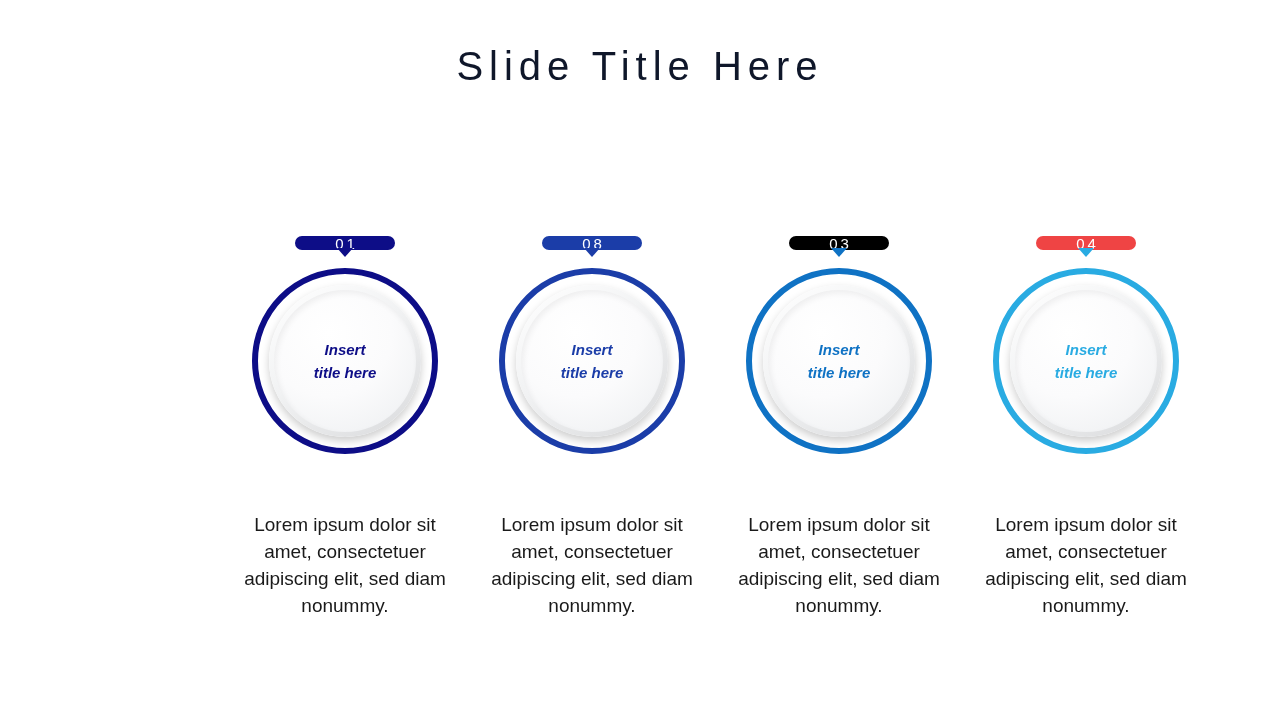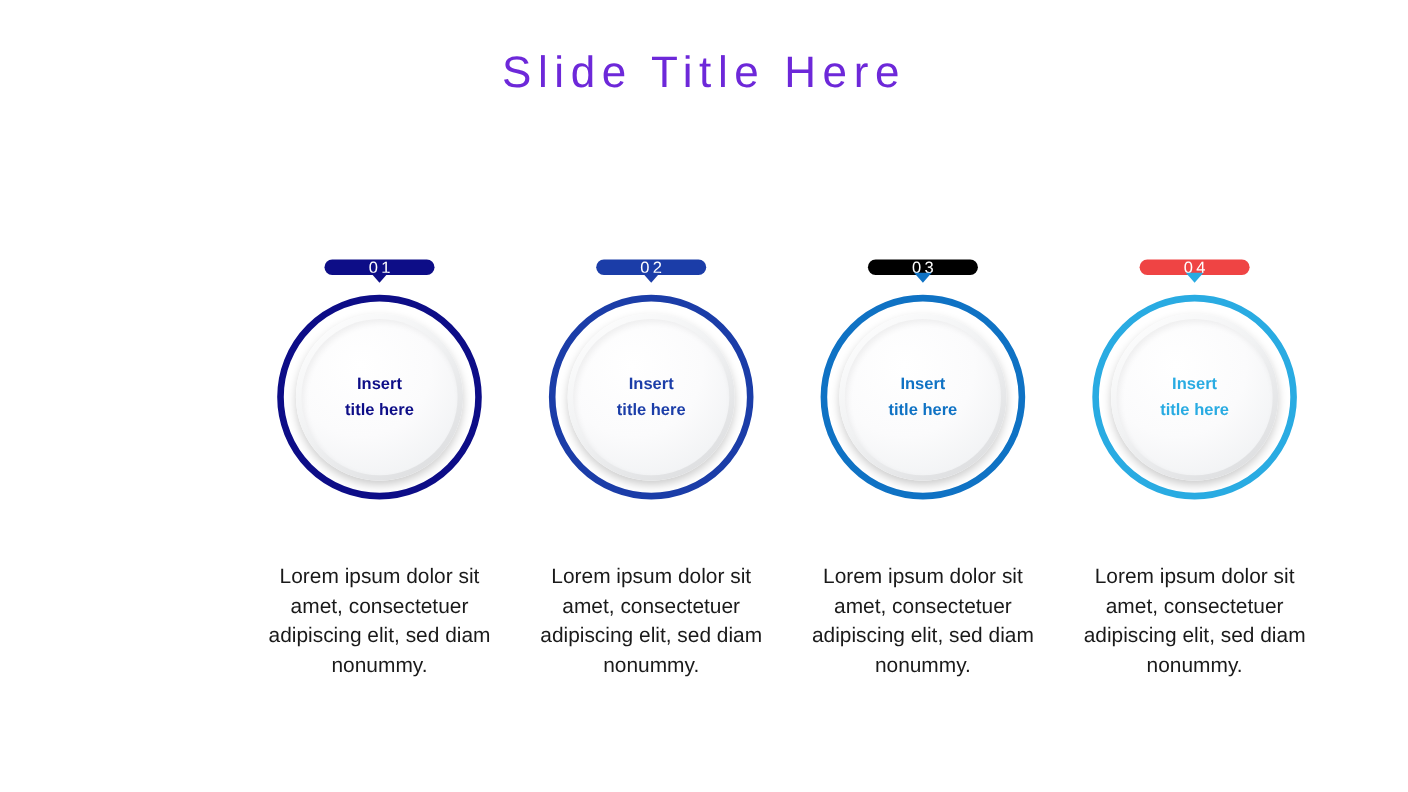--- a/index.html
+++ b/index.html
@@ -24,21 +24,21 @@
   
   .slide-title {
     position: absolute;
     top: 44px;
     left: 0;
     width: 1280px;
     text-align: center;
     font-size: 40px;
     font-weight: 400;
     letter-spacing: 6px;
-    color: #6d28d9;
+    color: #0f172a;
     white-space: nowrap;
   }
 
   
   .connector-wrap {
     position: absolute;
     left: 0;
     top: 0;
     width: 1280px;
     height: 720px;
@@ -97,20 +97,21 @@
   
   .circle-outer {
     position: relative;
     width: 186px;
     height: 186px;
     margin: 18px auto 0;
     border-radius: 50%;
     border: 6px solid #14532d;
     box-sizing: border-box;
     background: transparent;
+    font-style: italic;
   }
   .circle-bevel {
     position: absolute;
     left: 50%;
     top: 50%;
     width: 152px;
     height: 152px;
     margin-left: -76px;
     margin-top: -76px;
     border-radius: 50%;
@@ -189,21 +190,21 @@
         <div class="circle-bevel"></div>
         <div class="circle-inner">
           <div class="circle-title" style="color:#0d0d87">Insert
 title here</div>
         </div>
       </div>
     </div>
 
     <div class="step step-2">
       <div class="badge" style="background:#1b3da8;color:#1b3da8">
-        <span style="color:#ffffff">02</span>
+        <span style="color:#ffffff">08</span>
       </div>
       <div class="circle-outer" style="border-color:#1b3da8">
         <div class="circle-bevel"></div>
         <div class="circle-inner">
           <div class="circle-title" style="color:#1b3da8">Insert
 title here</div>
         </div>
       </div>
     </div>
 

